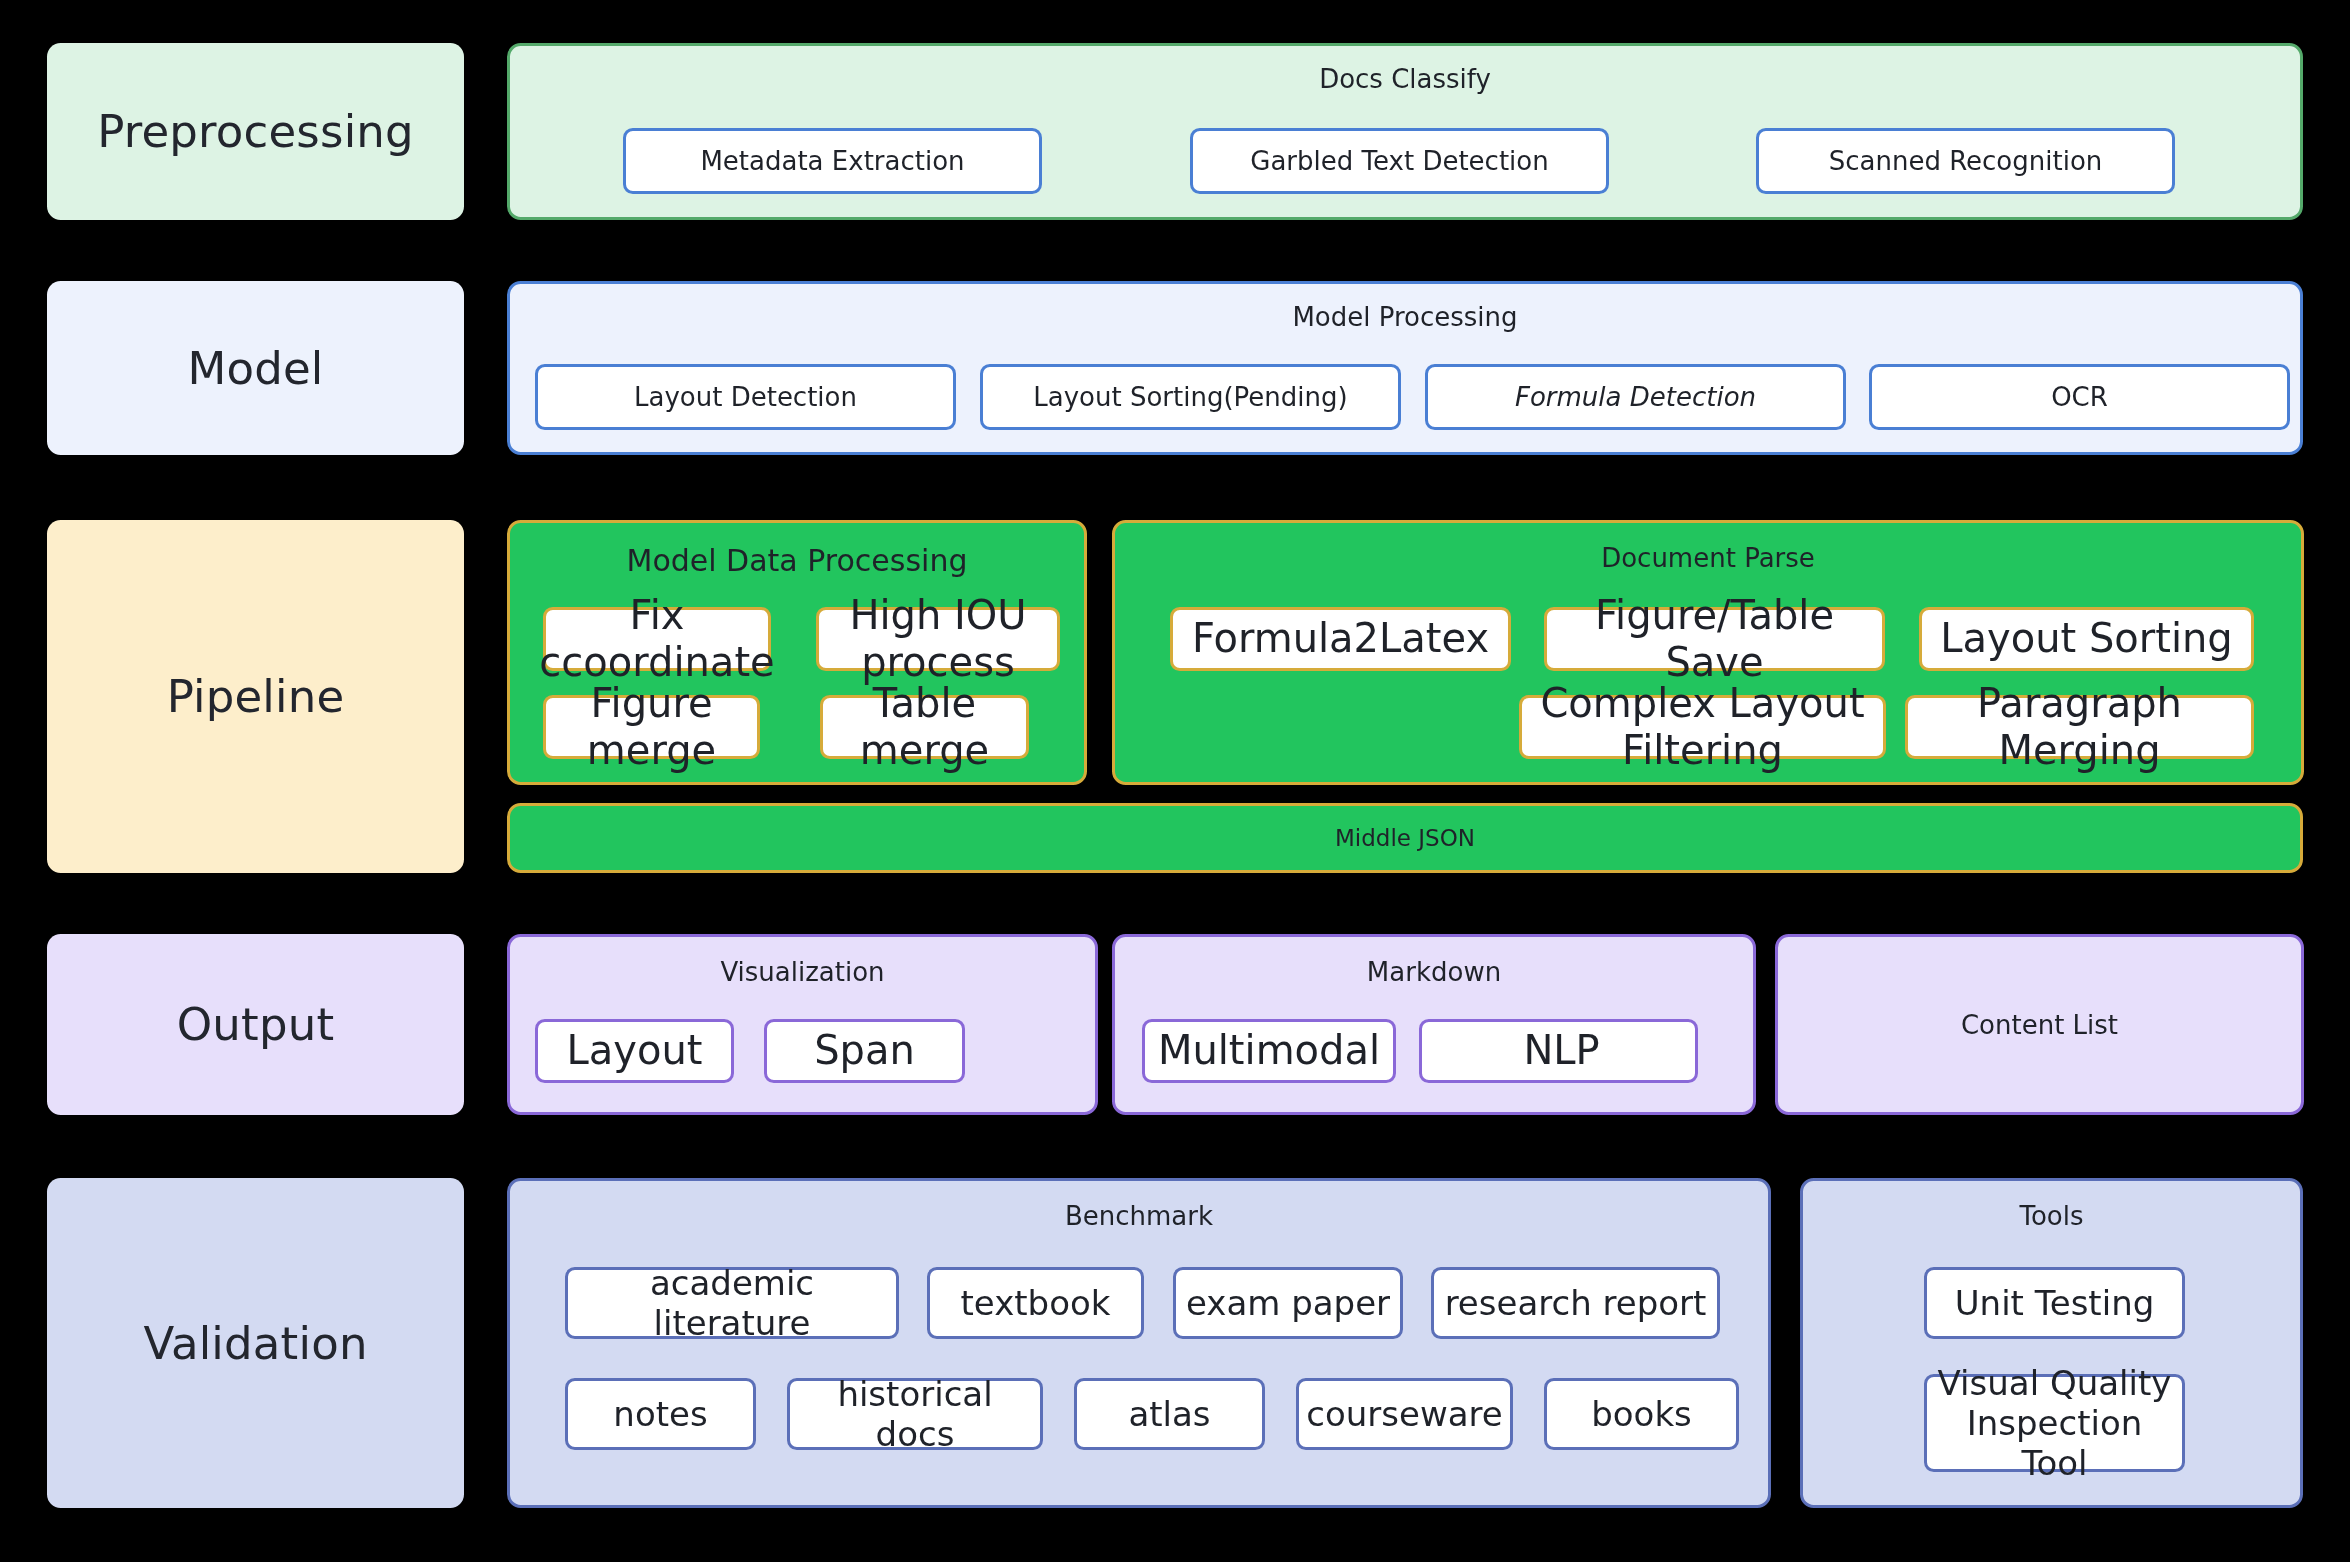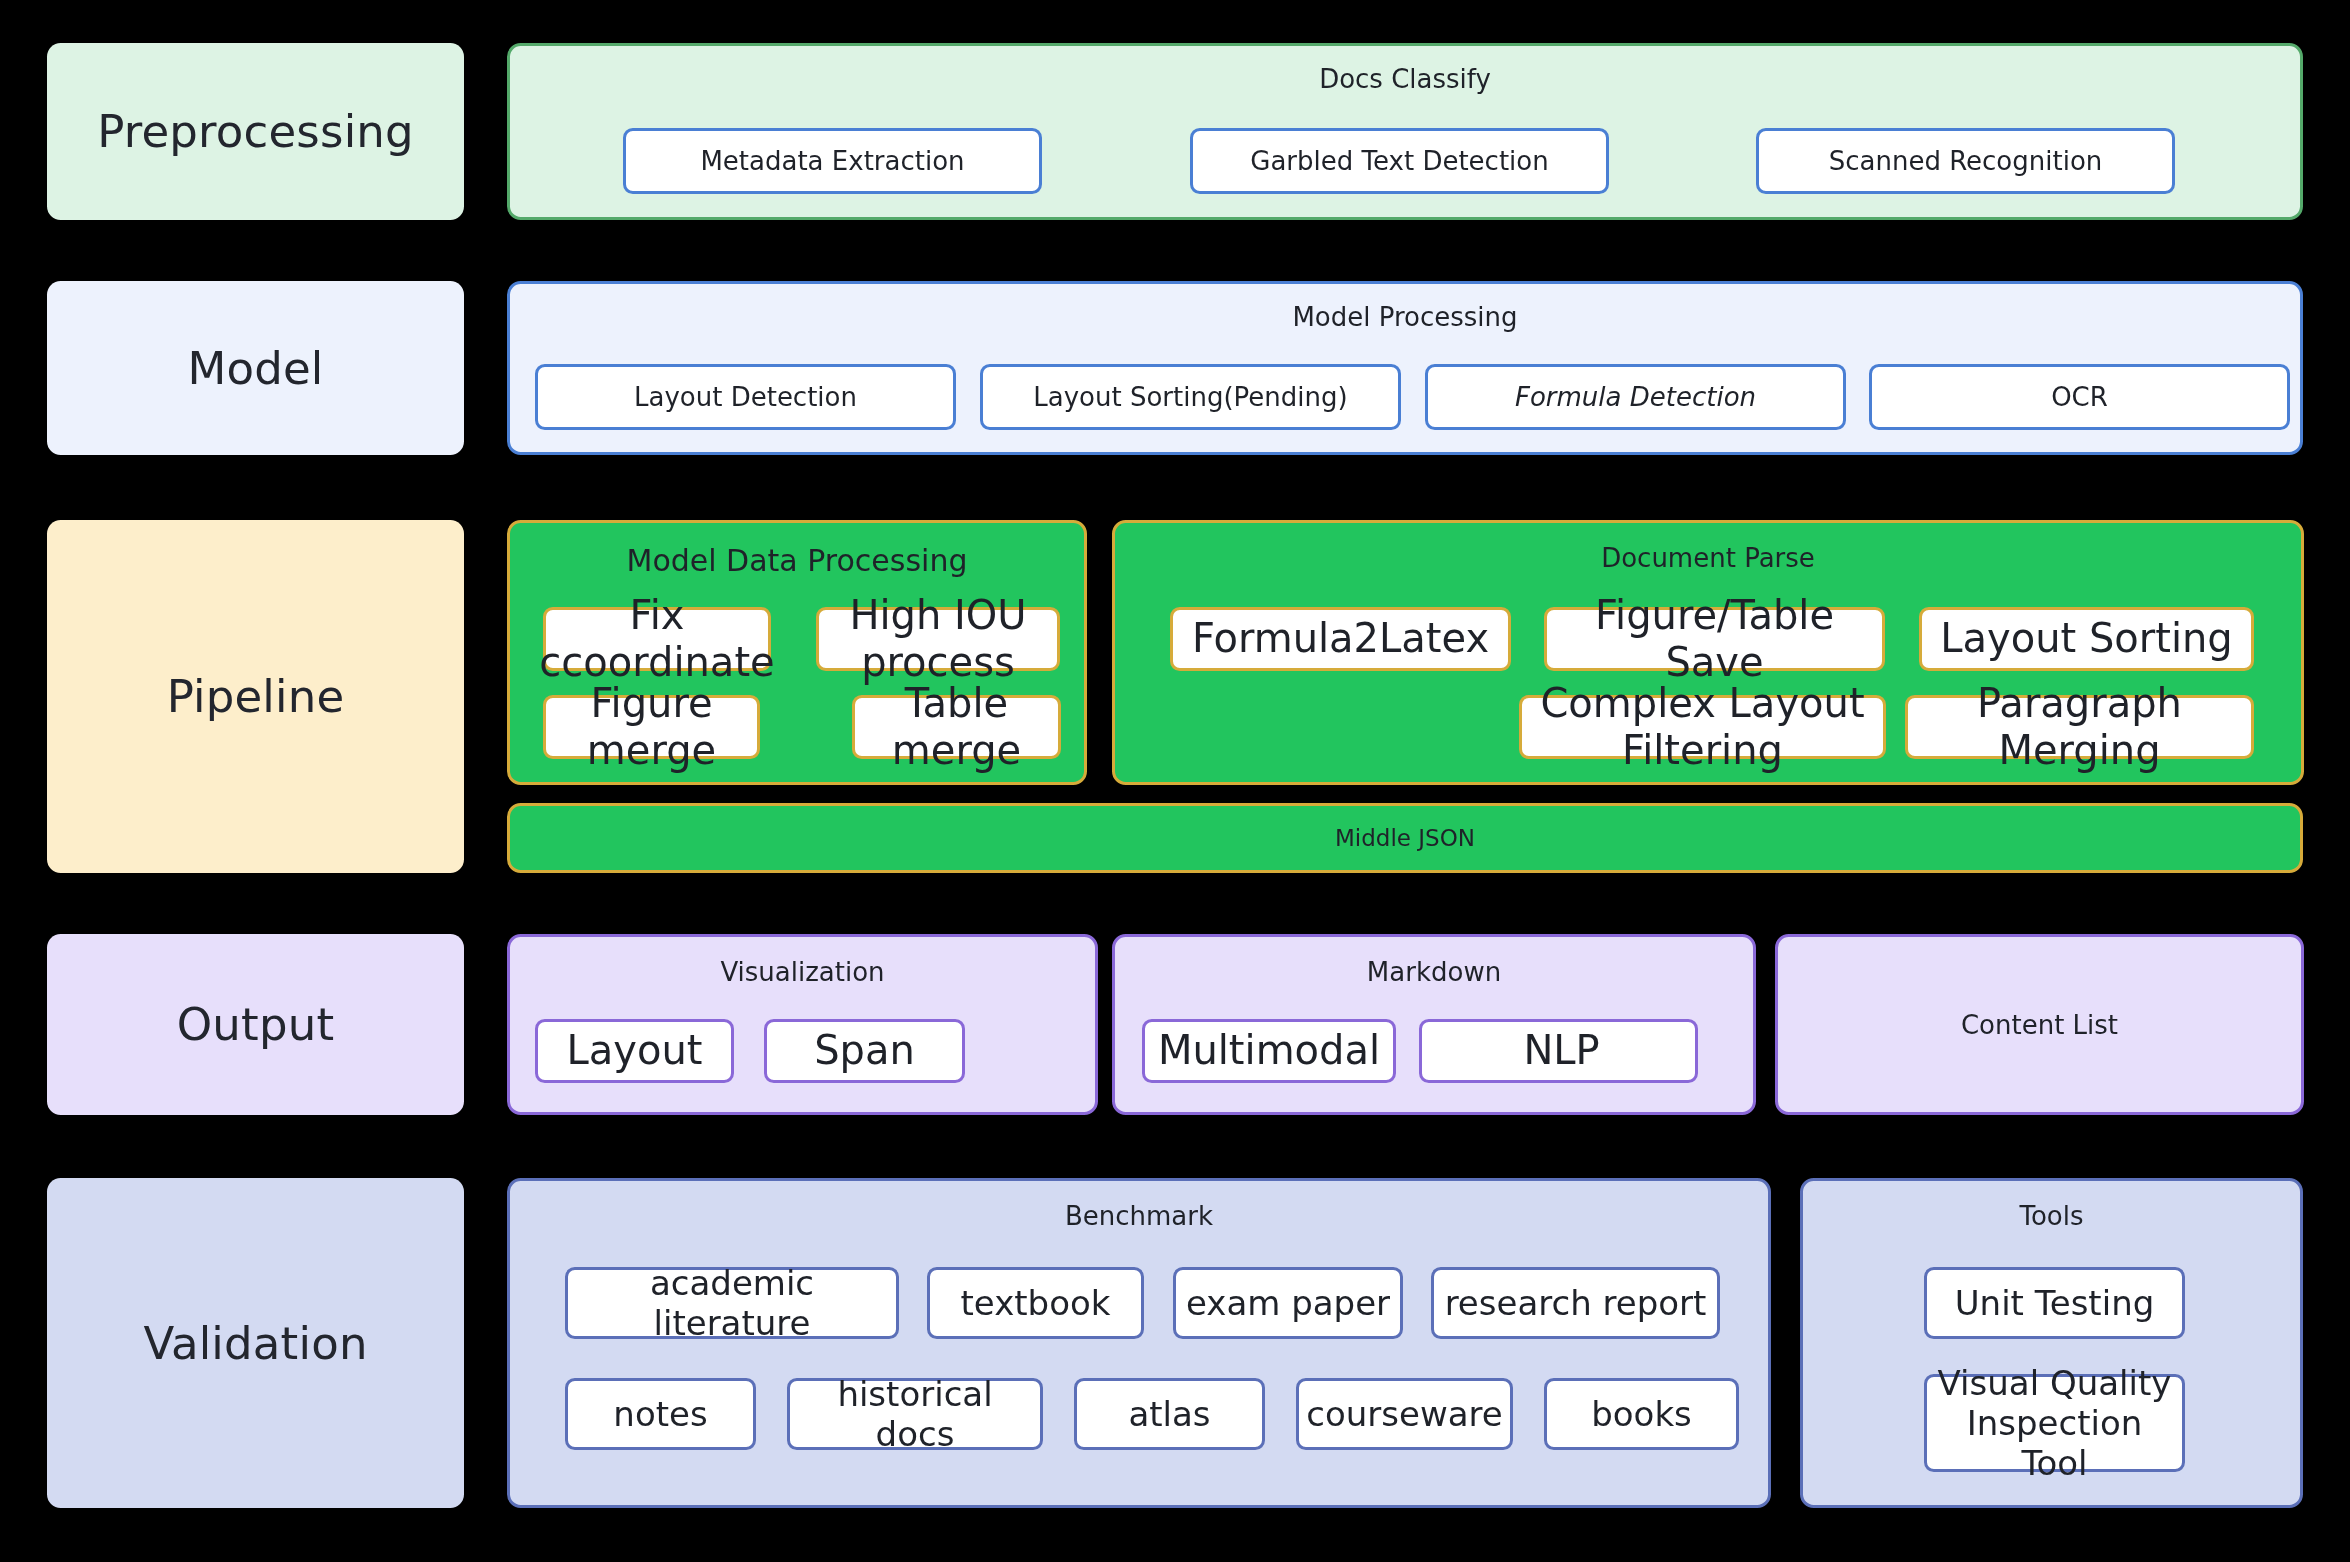--- a/index.html
+++ b/index.html
@@ -145,21 +145,21 @@
     <div class="chip c-blue" style="left:470px; top:80px; width:421px; height:66px;">Layout Sorting(Pending)</div>
     <div class="chip c-blue" style="left:915px; top:80px; width:421px; height:66px;font-style:italic;">Formula Detection</div>
     <div class="chip c-blue" style="left:1359px; top:80px; width:421px; height:66px;">OCR</div>
   </div>
 
   <div class="group g-yellow" id="grp-model-data">
     <div class="group-title">Model Data Processing</div>
     <div class="chip c-yellow big" style="left:33px; top:84px; width:228px; height:64px;">Fix ccoordinate</div>
     <div class="chip c-yellow big" style="left:306px; top:84px; width:244px; height:64px;">High IOU process</div>
     <div class="chip c-yellow big" style="left:33px; top:172px; width:217px; height:64px;">Figure merge</div>
-    <div class="chip c-yellow big" style="left:310px; top:172px; width:209px; height:64px;margin-left:32px;">Table merge</div>
+    <div class="chip c-yellow big" style="left:310px; top:172px; width:209px; height:64px;">Table merge</div>
   </div>
 
   <div class="group g-yellow" id="grp-doc-parse">
     <div class="group-title">Document Parse</div>
     <div class="chip c-yellow big" style="left:55px; top:84px; width:341px; height:64px;">Formula2Latex</div>
     <div class="chip c-yellow big" style="left:429px; top:84px; width:341px; height:64px;">Figure/Table Save</div>
     <div class="chip c-yellow big" style="left:804px; top:84px; width:335px; height:64px;">Layout Sorting</div>
     <div class="chip c-yellow big" style="left:404px; top:172px; width:367px; height:64px;">Complex Layout Filtering</div>
     <div class="chip c-yellow big" style="left:790px; top:172px; width:349px; height:64px;">Paragraph Merging</div>
   </div>

